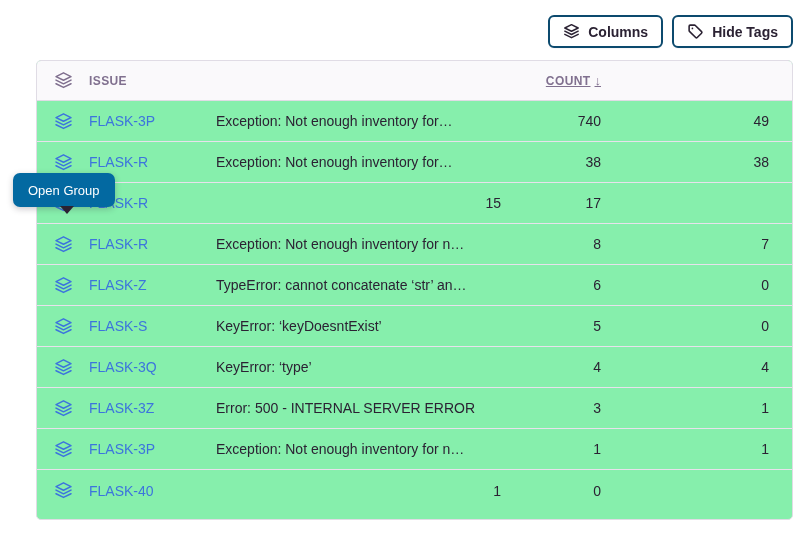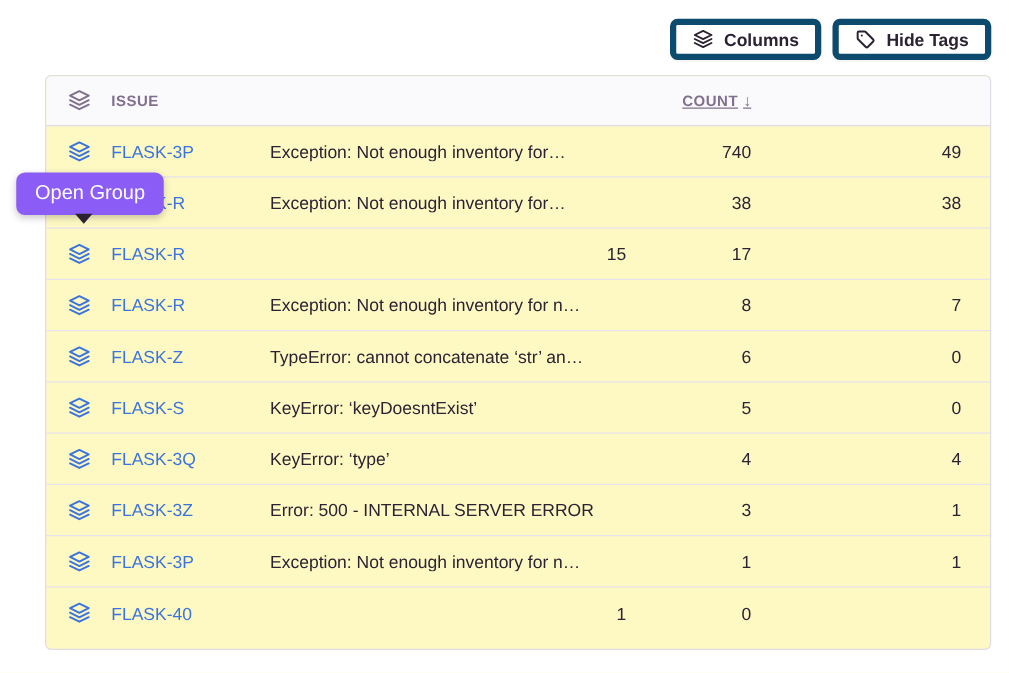--- a/index.html
+++ b/index.html
@@ -24,39 +24,39 @@
     display: flex;
     gap: 9px;
   }
   .btn {
     display: inline-flex;
     align-items: center;
     gap: 8px;
     height: 33px;
     padding: 0 13px;
     background: #ffffff;
-    border: 5px solid #0c4a6e;
+    border: 2px solid #0c4a6e;
     border-radius: 6px;
     font-family: inherit;
     font-size: 14px;
     font-weight: 700;
     color: #2B2233;
     cursor: pointer;
     box-shadow: 0 1px 1px rgba(43,34,51,0.04);
   }
   .btn svg { display: block; }
 
   
   .table {
     position: absolute;
     left: 36px;
     top: 60px;
     width: 757px;
     height: 460px;
-    background: #fef9c3;
+    background: #86efac;
     border: 1px solid #E0DCE5;
     border-radius: 5px;
     overflow: hidden;
   }
   .grid-row {
     display: grid;
     grid-template-columns: 163px 1fr 100px 168px;
     align-items: center;
     padding: 0 23px 0 16px;
   }
@@ -116,28 +116,28 @@
     font-size: 13px;
     font-weight: 400;
     margin-left: 4px;
     letter-spacing: 0;
   }
 
   
   .tooltip {
     position: absolute;
     left: 13px;
-    top: 138px;
+    top: 173px;
     height: 34px;
     padding: 0 15px;
     display: flex;
     align-items: center;
-    background: #8b5cf6;
+    background: #0369a1;
     color: #ffffff;
-    font-size: 16px;
+    font-size: 13px;
     border-radius: 7px;
     z-index: 10;
     box-shadow: 0 2px 6px rgba(43,34,51,0.25);
   }
   .tooltip .caret {
     position: absolute;
     left: 47px;
     bottom: -7px;
     width: 0;
     height: 0;

